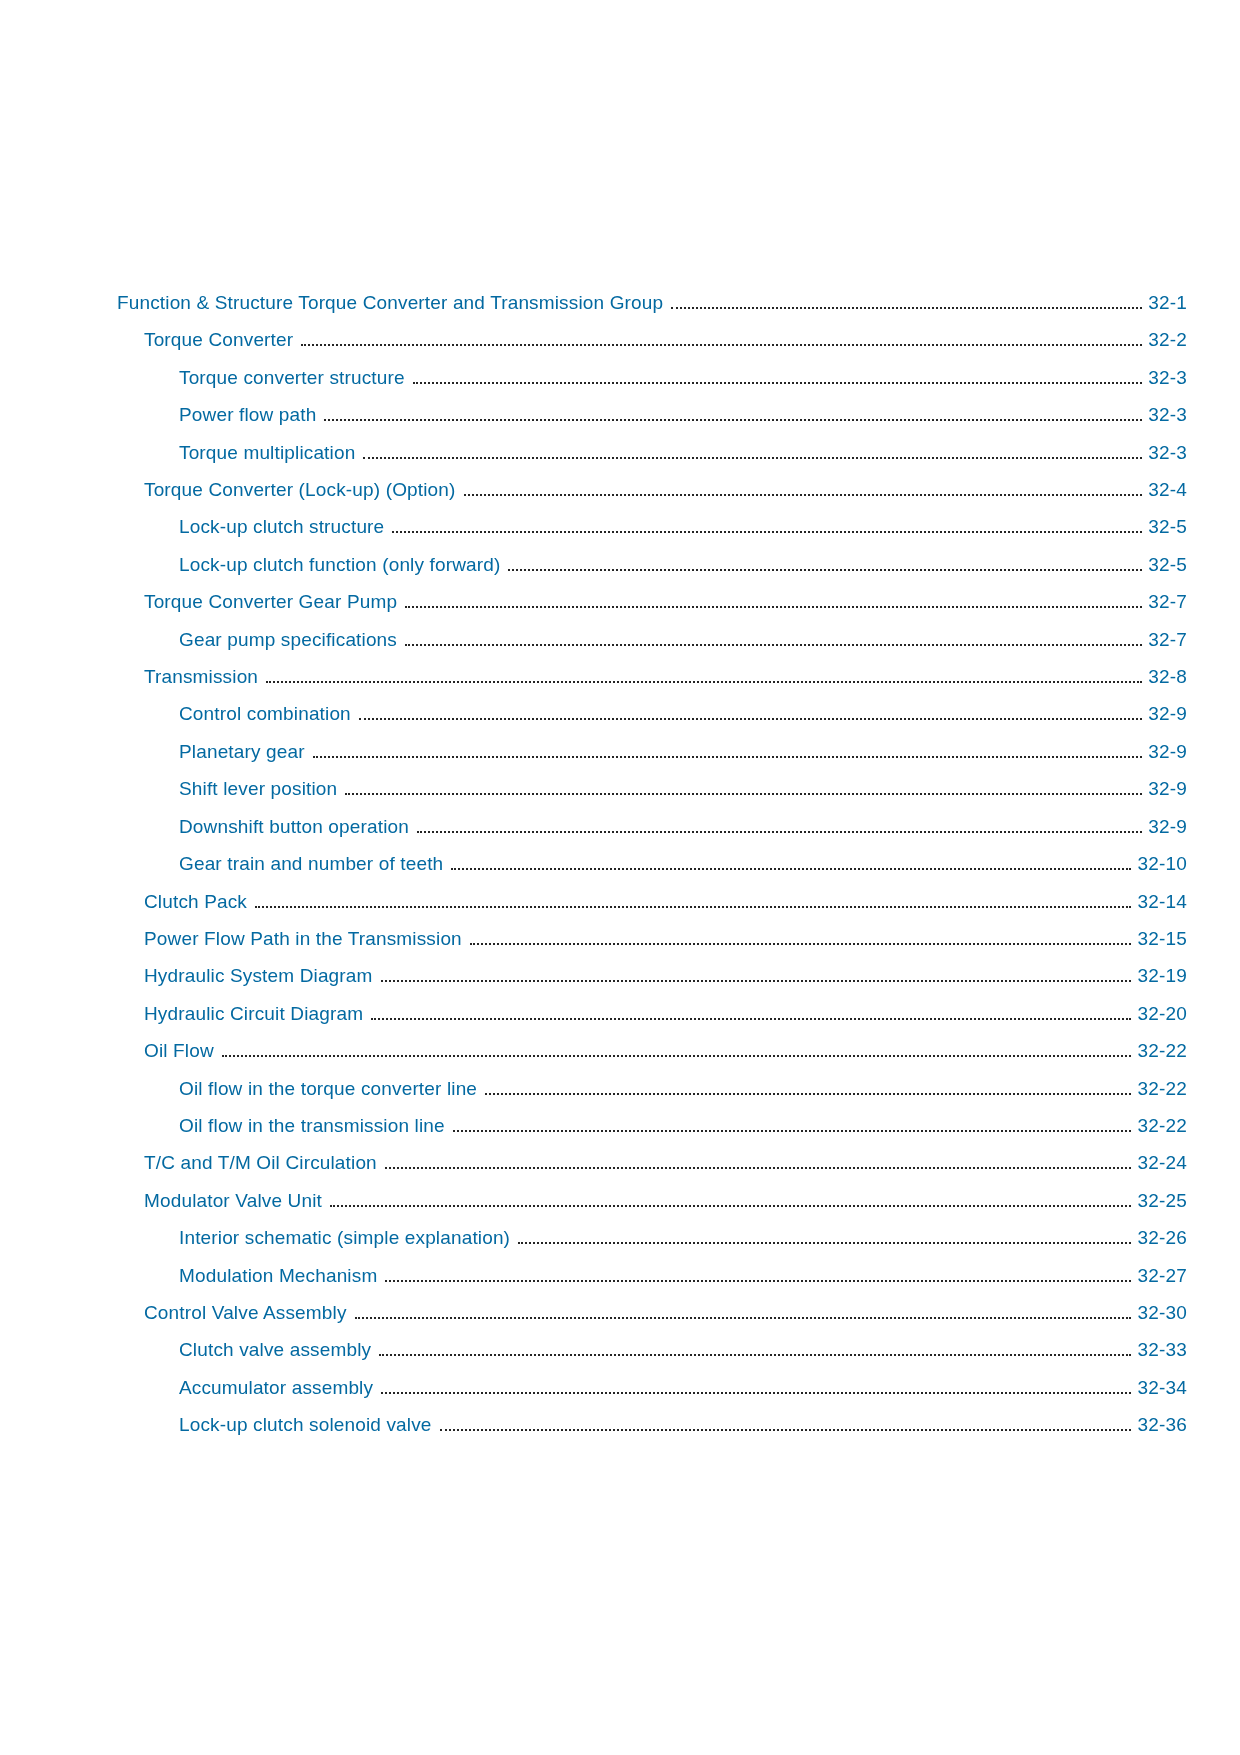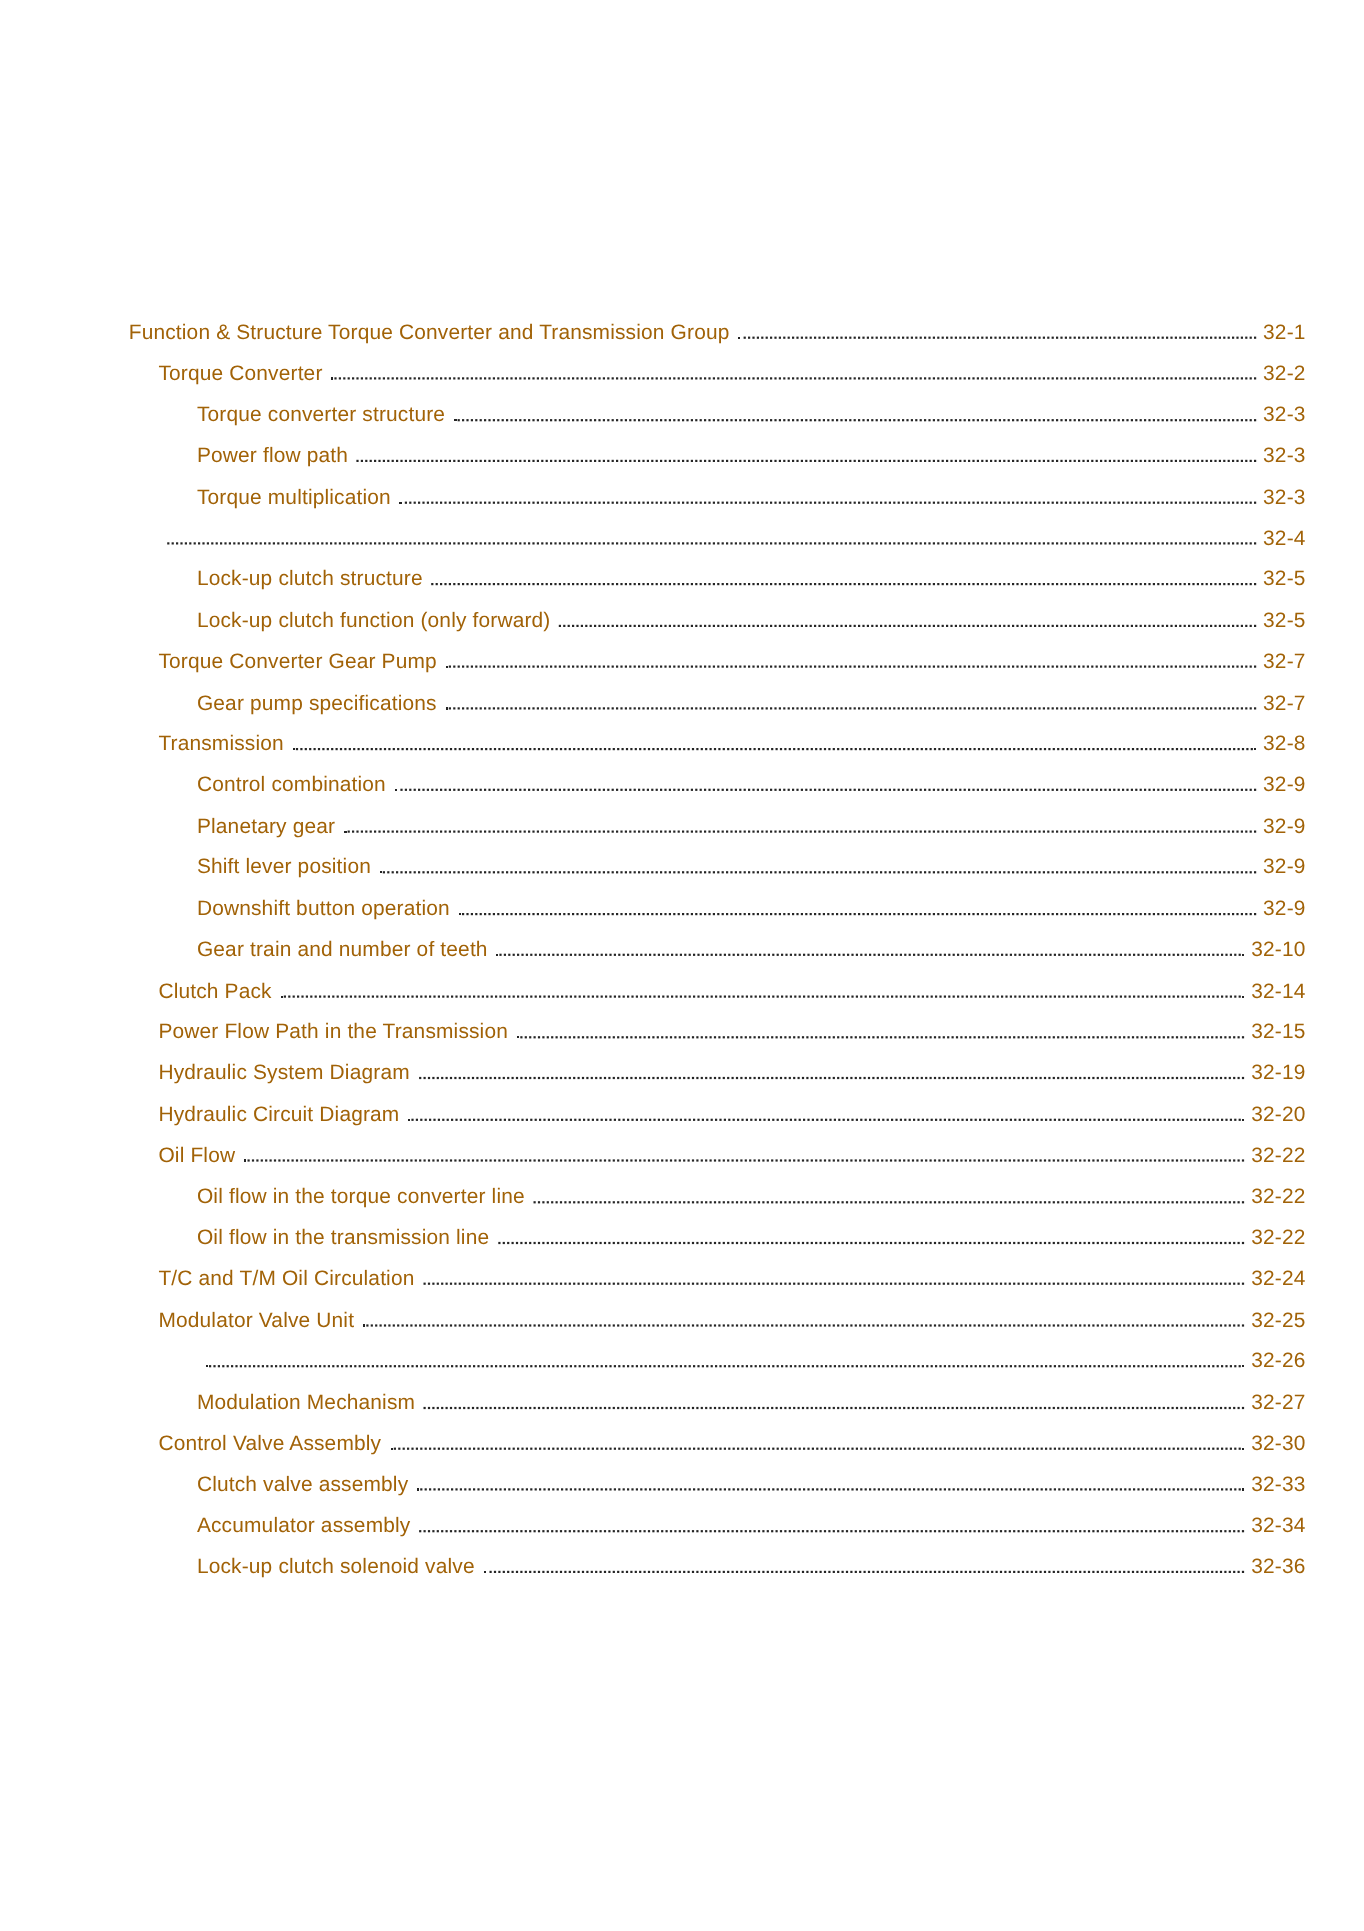--- a/index.html
+++ b/index.html
@@ -19,21 +19,21 @@
     left: 117px;
     top: 284px;
     width: 1070px;
   }
   .toc-row {
     display: flex;
     align-items: baseline;
     height: 37.42px;
     line-height: 37.42px;
     font-size: 19px;
-    color: #a16207;
+    color: #0369a1;
     white-space: nowrap;
   }
   .toc-row.lvl-1 { padding-left: 27px; }
   .toc-row.lvl-2 { padding-left: 62px; }
   .toc-title {
     flex: none;
     letter-spacing: 0.15px;
   }
   .toc-leader {
     flex: 1 1 auto;
@@ -71,20 +71,21 @@
     <span class="toc-title">Power flow path</span>
     <span class="toc-leader"></span>
     <span class="toc-page">32-3</span>
   </div>
       <div class="toc-row lvl-2">
     <span class="toc-title">Torque multiplication</span>
     <span class="toc-leader"></span>
     <span class="toc-page">32-3</span>
   </div>
       <div class="toc-row lvl-1">
+    <span class="toc-title">Torque Converter (Lock-up) (Option)</span>
     <span class="toc-leader"></span>
     <span class="toc-page">32-4</span>
   </div>
       <div class="toc-row lvl-2">
     <span class="toc-title">Lock-up clutch structure</span>
     <span class="toc-leader"></span>
     <span class="toc-page">32-5</span>
   </div>
       <div class="toc-row lvl-2">
     <span class="toc-title">Lock-up clutch function (only forward)</span>
@@ -170,20 +171,21 @@
     <span class="toc-title">T/C and T/M Oil Circulation</span>
     <span class="toc-leader"></span>
     <span class="toc-page">32-24</span>
   </div>
       <div class="toc-row lvl-1">
     <span class="toc-title">Modulator Valve Unit</span>
     <span class="toc-leader"></span>
     <span class="toc-page">32-25</span>
   </div>
       <div class="toc-row lvl-2">
+    <span class="toc-title">Interior schematic (simple explanation)</span>
     <span class="toc-leader"></span>
     <span class="toc-page">32-26</span>
   </div>
       <div class="toc-row lvl-2">
     <span class="toc-title">Modulation Mechanism</span>
     <span class="toc-leader"></span>
     <span class="toc-page">32-27</span>
   </div>
       <div class="toc-row lvl-1">
     <span class="toc-title">Control Valve Assembly</span>

